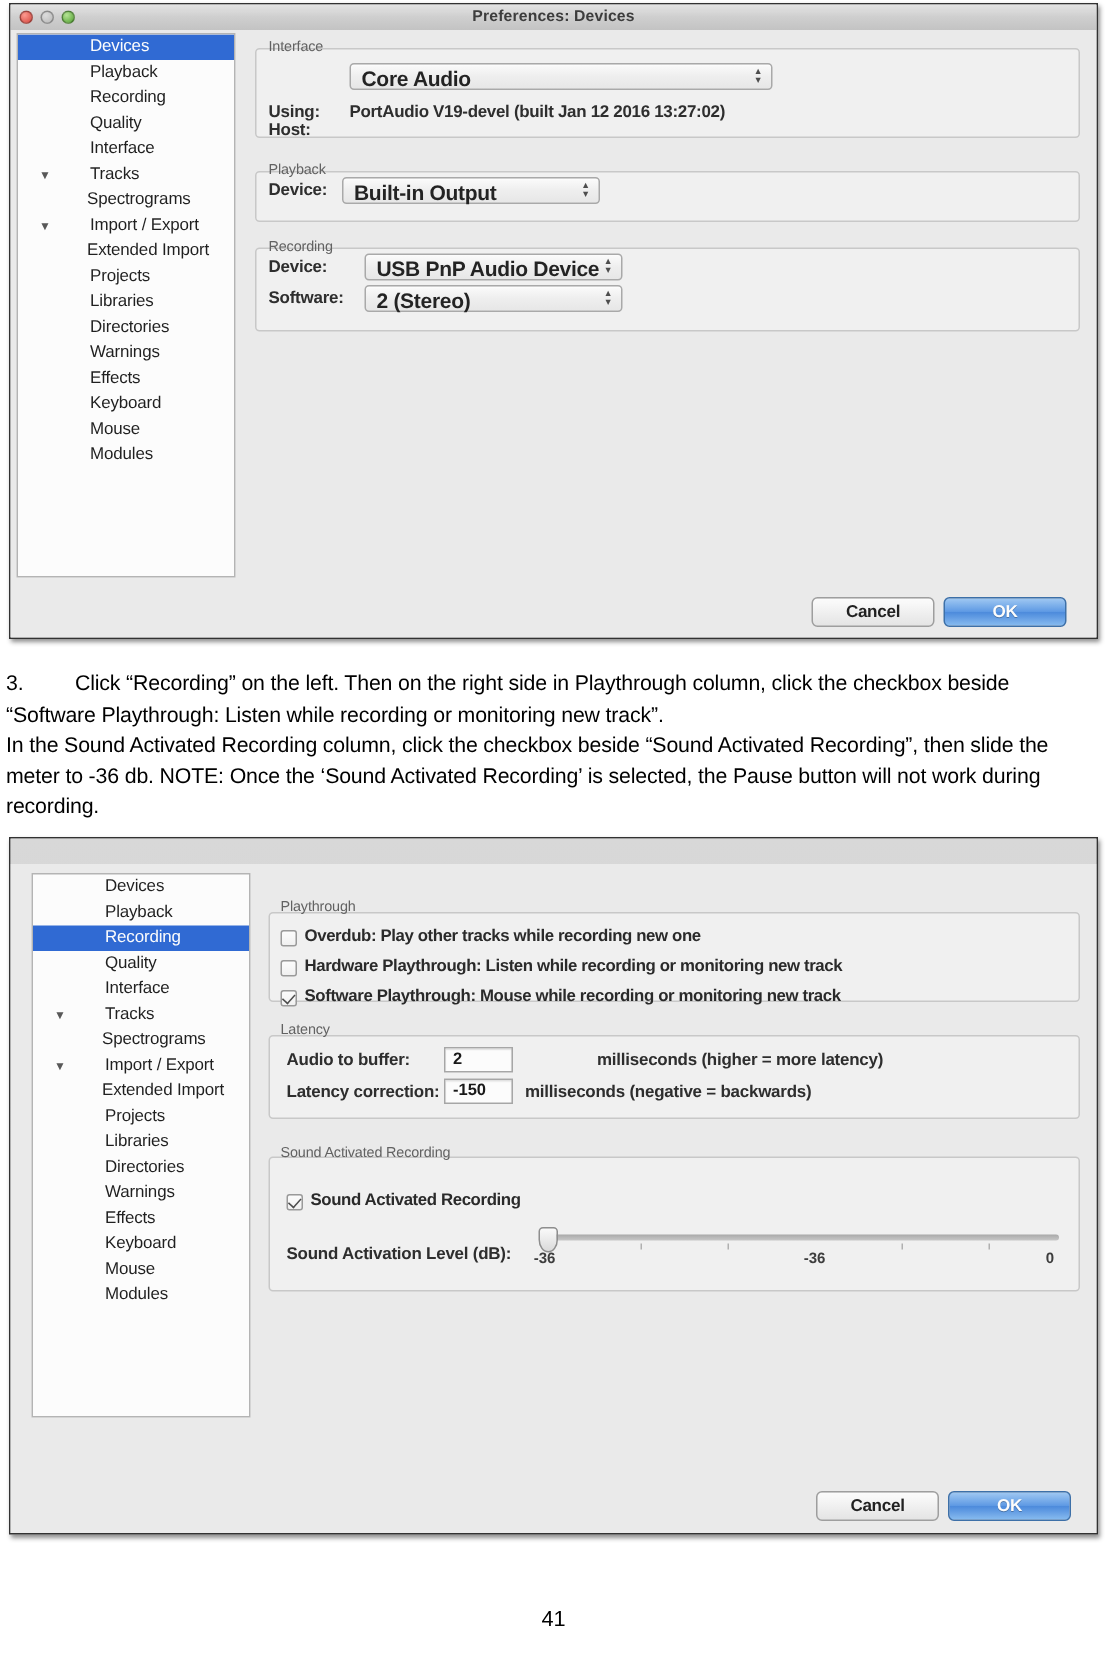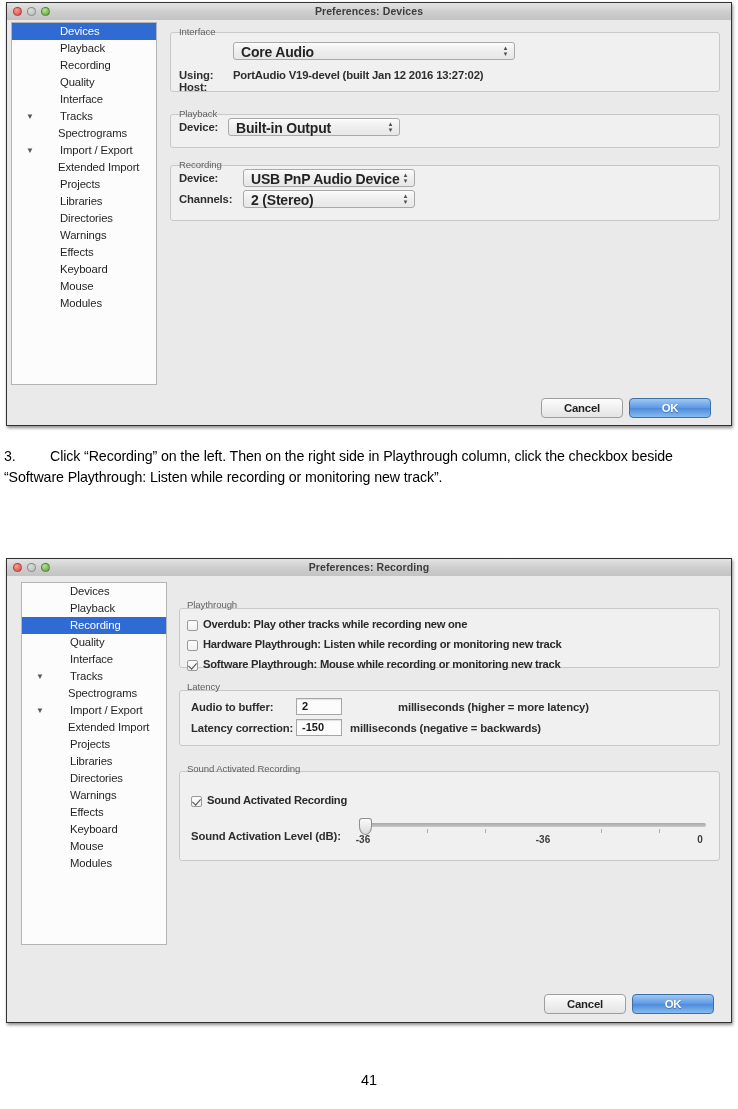--- a/index.html
+++ b/index.html
@@ -372,48 +372,41 @@
 
         <div class="group" style="left:163px; top:145px; width:550px; height:56px;"></div>
         <div class="group-label" style="left:172px; top:139px;">Recording</div>
 
         <div class="field-label" style="left:172px; top:152px;">Device:</div>
         <div class="popup" style="left:236px; top:149px; width:172px;">
           <span class="val">USB PnP Audio Device</span>
           <span class="arrows">▴<br>▾</span>
         </div>
 
-        <div class="field-label" style="left:172px; top:173px;">Channels:</div>
+        <div class="field-label" style="left:172px; top:173px;">Software:</div>
         <div class="popup" style="left:236px; top:170px; width:172px;">
           <span class="val">2 (Stereo)</span>
           <span class="arrows">▴<br>▾</span>
         </div>
 
         <div class="btn" style="left:534px; top:378px; width:82px;">Cancel</div>
         <div class="btn default" style="left:622px; top:378px; width:82px;">OK</div>
 
       </div>
     </div>
   </div>
 
   <div class="doc-text" style="top:446px;">
     <p><span class="indent-num">3.</span><span>Click “Recording” on the left. Then on the right side in Playthrough column, click the checkbox beside “Software Playthrough: Listen while recording or monitoring new track”.</span></p>
+    <p>In the Sound Activated Recording column, click the checkbox beside “Sound Activated Recording”, then slide the meter to -36 db. NOTE: Once the ‘Sound Activated Recording’ is selected, the Pause button will not work during recording.</p>
   </div>
 
   <div class="shot" id="shot-recording" style="left:6px; top:558px; width:726px; height:465px;">
     <div class="shot-inner">
 
-      <div class="titlebar">
-        <div class="lights">
-          <span class="light close"></span>
-          <span class="light min"></span>
-          <span class="light zoom"></span>
-        </div>
-        <div class="title">Preferences: Recording</div>
-      </div>
 
       <div class="winbody">
 
         <div class="sidebar" id="rec-sidebar" style="left:14px; top:6px; width:146px; height:363px;">
             <div class="tree-item"><span>Devices</span></div>
             <div class="tree-item"><span>Playback</span></div>
             <div class="tree-item selected"><span>Recording</span></div>
             <div class="tree-item"><span>Quality</span></div>
             <div class="tree-item"><span>Interface</span></div>
             <div class="tree-item"><span class="tri">▼</span><span>Tracks</span></div>

